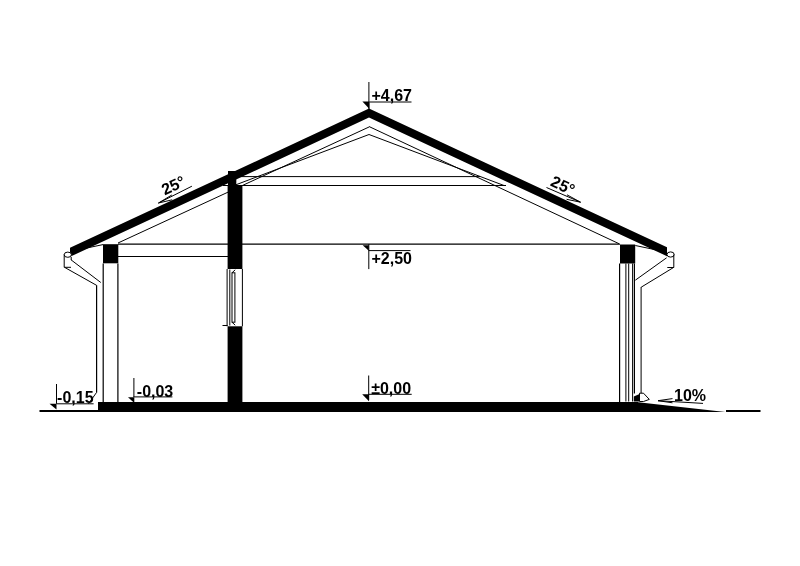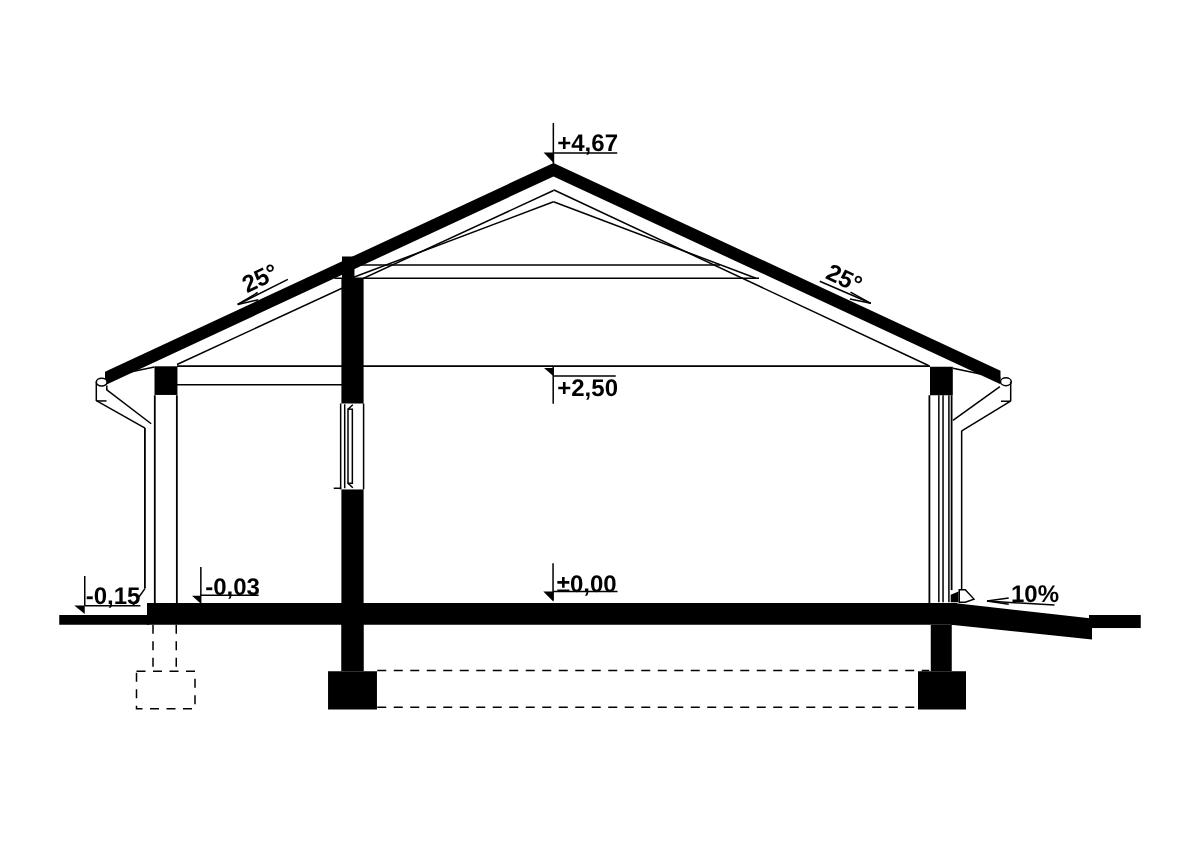--- a/index.html
+++ b/index.html
@@ -1,16 +1,16 @@
 <!DOCTYPE html>
 <html><head>
 <meta charset="utf-8">
 <style>
   html,body{margin:0;padding:0;background:#fff;}
-  .wrap{width:800px;height:566px;position:relative;background:#fff;overflow:hidden;}
+  .wrap{width:800px;height:412px;position:relative;background:#fff;overflow:hidden;}
   svg{position:absolute;left:0;top:0;}
   text{font-family:"Liberation Sans", sans-serif;font-weight:bold;fill:#000;}
 </style>
 </head>
 <body>
 <div class="wrap">
 <svg width="800" height="566" viewBox="0 0 800 566">
 
 <g>
         <polygon points="369,118 118,243 620,243" fill="#fff"></polygon>

